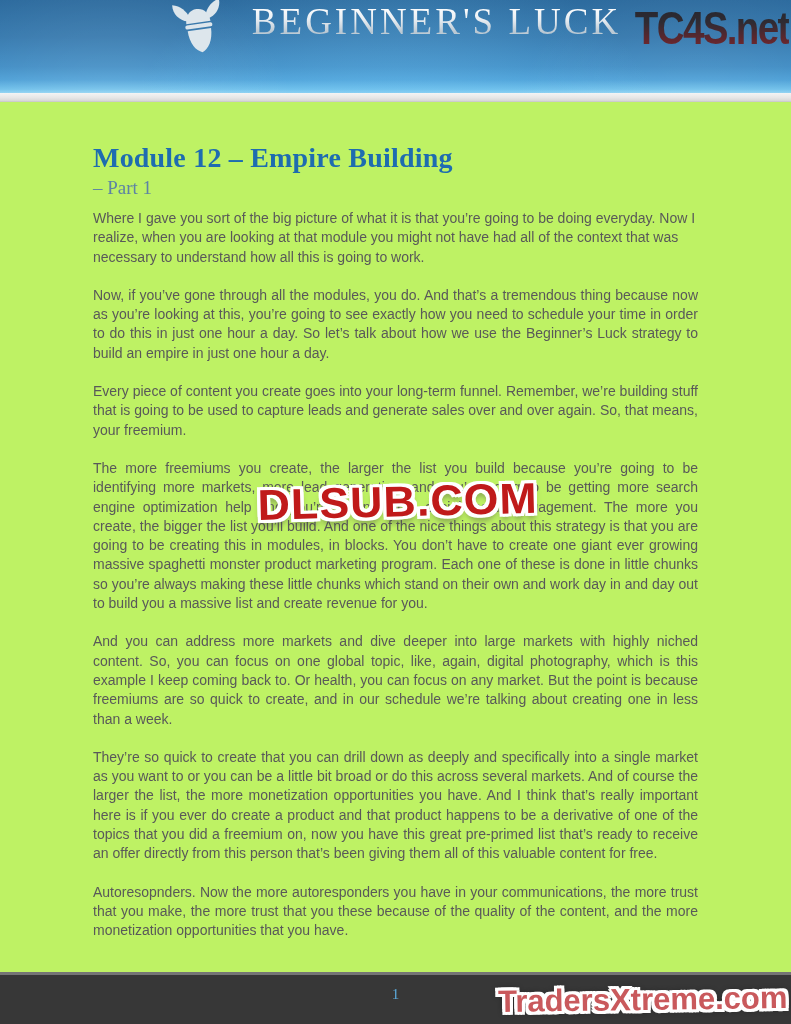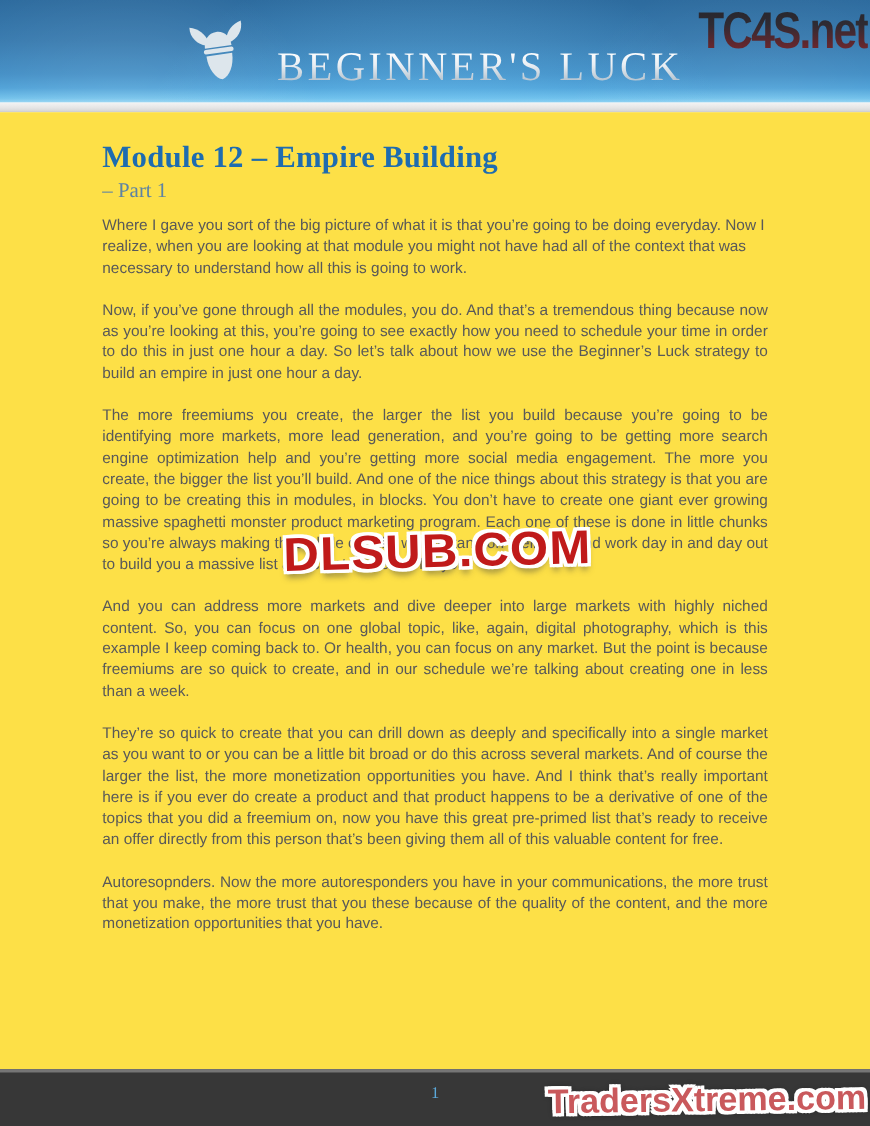--- a/index.html
+++ b/index.html
@@ -25,21 +25,21 @@
       radial-gradient(ellipse 300px 260px at 14% 135%, rgba(255,255,255,0.14), rgba(255,255,255,0) 62%),
       radial-gradient(ellipse 300px 260px at 88% 140%, rgba(255,255,255,0.10), rgba(255,255,255,0) 62%),
       radial-gradient(ellipse 420px 300px at 50% 160%, rgba(120,200,245,0.45), rgba(120,200,245,0) 65%),
       linear-gradient(180deg, #2d6b9e 0%, #3679ae 40%, #3f8cc4 72%, #4b9fd6 86%, #6dbfea 96%, #8fd2f2 100%);
     overflow: hidden;
   }
   .logo-wrap {
     position: absolute;
     left: 0; right: 0; top: 0; bottom: 10px;
     display: flex;
-    align-items: flex-end;
+    align-items: flex-start;
     justify-content: center;
     gap: 24px;
   }
   .logo-icon { width: 58px; height: 62px; transform: rotate(-8deg); margin-top: -4px; }
   .logo-text {
     font-family: "Liberation Serif", serif;
     font-size: 37px;
     letter-spacing: 3px;
     font-weight: 400;
     background: linear-gradient(180deg, #ffffff 15%, #e9eef3 45%, #b9c7d2 75%, #dfe8ee 100%);
@@ -68,22 +68,22 @@
   .strip {
     height: 9px;
     flex: 0 0 auto;
     background: linear-gradient(180deg, #f4f4f4 0%, #e6e6e6 60%, #d7d7d7 100%);
     border-bottom: 1px solid #cccccc;
   }
 
   
   .content {
     flex: 1 1 auto;
-    padding: 26px 93px 0 93px;
-    background: #fde047;
+    padding: 40px 93px 0 93px;
+    background: #bef264;
   }
   .doc-title {
     font-family: "Liberation Serif", serif;
     font-size: 28px;
     font-weight: 600;
     color: #1e6cb0;
     letter-spacing: 0.2px;
   }
   .doc-subtitle {
     font-family: "Liberation Serif", serif;
@@ -183,20 +183,21 @@
   <div class="content">
     <h1 class="doc-title">Module 12 – Empire Building</h1>
     <h2 class="doc-subtitle">– Part 1</h2>
     <div class="paragraphs">
 
 
         <p>Where I gave you sort of the big picture of what it is that you’re going to be doing everyday. Now I realize, when you are looking at that module you might not have had all of the context that was necessary to understand how all this is going to work.</p>
 
         <p>Now, if you’ve gone through all the modules, you do. And that’s a tremendous thing because now as you’re looking at this, you’re going to see exactly how you need to schedule your time in order to do this in just one hour a day. So let’s talk about how we use the Beginner’s Luck strategy to build an empire in just one hour a day.</p>
 
+        <p>Every piece of content you create goes into your long-term funnel. Remember, we’re building stuff that is going to be used to capture leads and generate sales over and over again. So, that means, your freemium.</p>
 
         <p>The more freemiums you create, the larger the list you build because you’re going to be identifying more markets, more lead generation, and you’re going to be getting more search engine optimization help and you’re getting more social media engagement. The more you create, the bigger the list you’ll build. And one of the nice things about this strategy is that you are going to be creating this in modules, in blocks. You don’t have to create one giant ever growing massive spaghetti monster product marketing program. Each one of these is done in little chunks so you’re always making these little chunks which stand on their own and work day in and day out to build you a massive list and create revenue for you.</p>
 
         <p>And you can address more markets and dive deeper into large markets with highly niched content. So, you can focus on one global topic, like, again, digital photography, which is this example I keep coming back to. Or health, you can focus on any market. But the point is because freemiums are so quick to create, and in our schedule we’re talking about creating one in less than a week.</p>
 
         <p>They’re so quick to create that you can drill down as deeply and specifically into a single market as you want to or you can be a little bit broad or do this across several markets. And of course the larger the list, the more monetization opportunities you have. And I think that’s really important here is if you ever do create a product and that product happens to be a derivative of one of the topics that you did a freemium on, now you have this great pre-primed list that’s ready to receive an offer directly from this person that’s been giving them all of this valuable content for free.</p>
 
         <p>Autoresopnders. Now the more autoresponders you have in your communications, the more trust that you make, the more trust that you these because of the quality of the content, and the more monetization opportunities that you have.</p>
       </div>
   </div>

